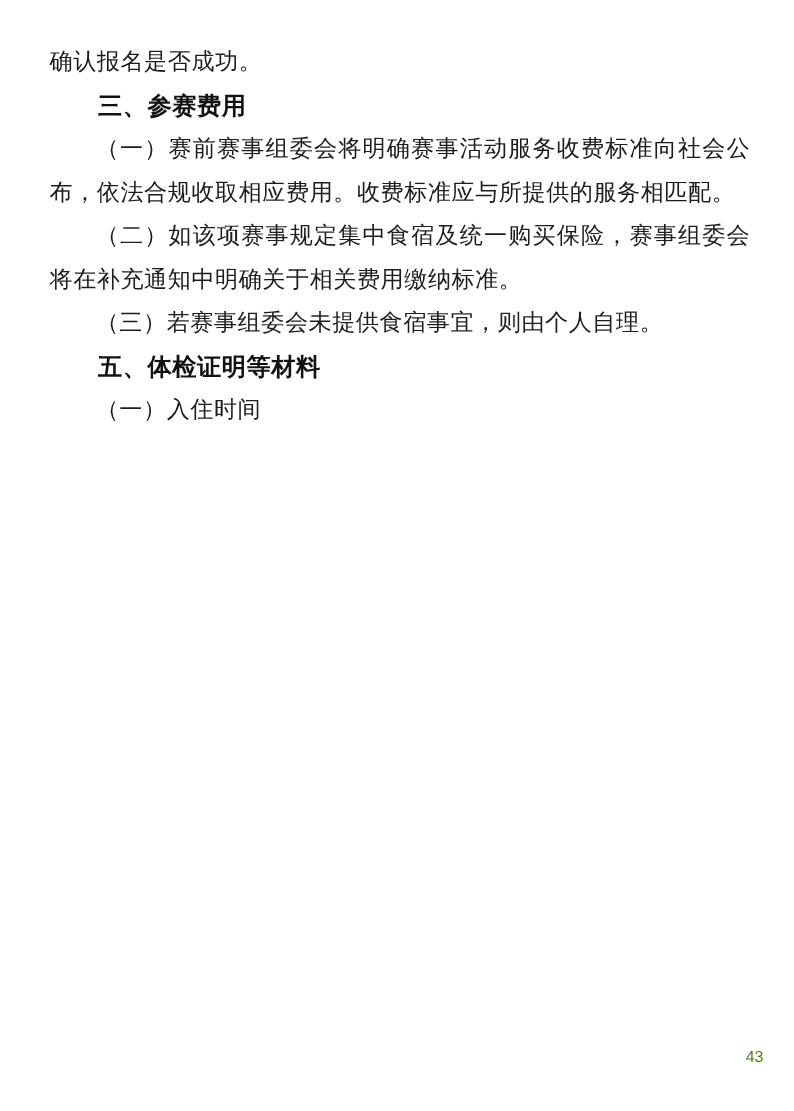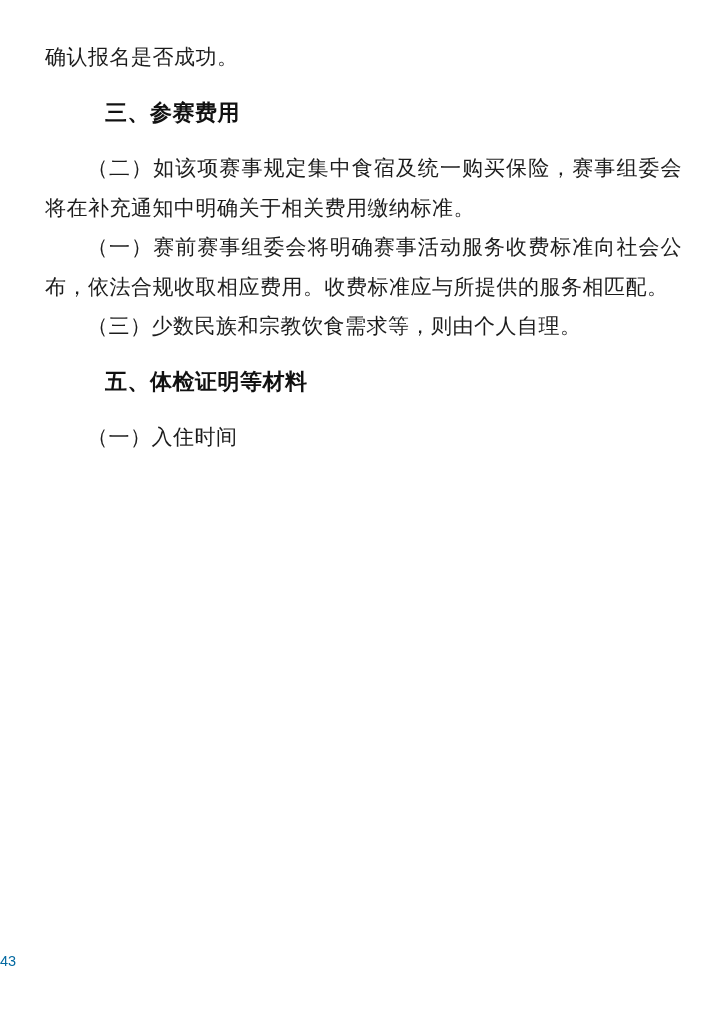--- a/index.html
+++ b/index.html
@@ -18,69 +18,69 @@
     position: relative;
     width: 722px;
     height: 1010px;
     background: #ffffff;
     box-sizing: border-box;
     padding: 37px 40px 0 45px;
     color: #1c1c1c;
   }
   .para {
     margin: 0;
-    font-family: Liberation Sans, sans-serif;
+    font-family: Liberation Serif, serif;
     font-size: 21px;
     line-height: 39.5px;
     text-align: justify;
     text-justify: inter-ideograph;
     letter-spacing: 0.5px;
     color: #1c1c1c;
   }
   .para.indent {
     text-indent: 2em;
   }
   .heading {
-    margin: 16px;
+    margin: 0;
     font-family: "Liberation Sans", sans-serif;
     font-weight: 700;
     font-size: 22px;
     line-height: 39.5px;
     text-indent: 2em;
     letter-spacing: 0.5px;
     color: #111111;
   }
   .page-number {
     position: absolute;
     top: 953px;
     left: 0;
     right: 28px;
-    text-align: left;
+    text-align: right;
     font-family: "Liberation Sans", sans-serif;
     font-size: 14.5px;
-    color: #0369a1;
+    color: #4d7c0f;
   }
 </style>
 </head>
 <body>
 
 <div class="page">
 
   <p class="para">确认报名是否成功。</p>
 
   <h2 class="heading">三、参赛费用</h2>
 
+  <p class="para indent">（一）赛前赛事组委会将明确赛事活动服务收费标准向社会公布，依法合规收取相应费用。收费标准应与所提供的服务相匹配。</p>
+
   <p class="para indent">（二）如该项赛事规定集中食宿及统一购买保险，赛事组委会将在补充通知中明确关于相关费用缴纳标准。</p>
-
-  <p class="para indent">（一）赛前赛事组委会将明确赛事活动服务收费标准向社会公布，依法合规收取相应费用。收费标准应与所提供的服务相匹配。</p>
 
 
 
 
-  <p class="para indent">（三）少数民族和宗教饮食需求等，则由个人自理。</p>
+  <p class="para indent">（三）若赛事组委会未提供食宿事宜，则由个人自理。</p>
 
   <h2 class="heading">五、体检证明等材料</h2>
 
   <p class="para indent">（一）入住时间</p>
 
 
   <div class="page-number">43</div>
 
 </div>
 

